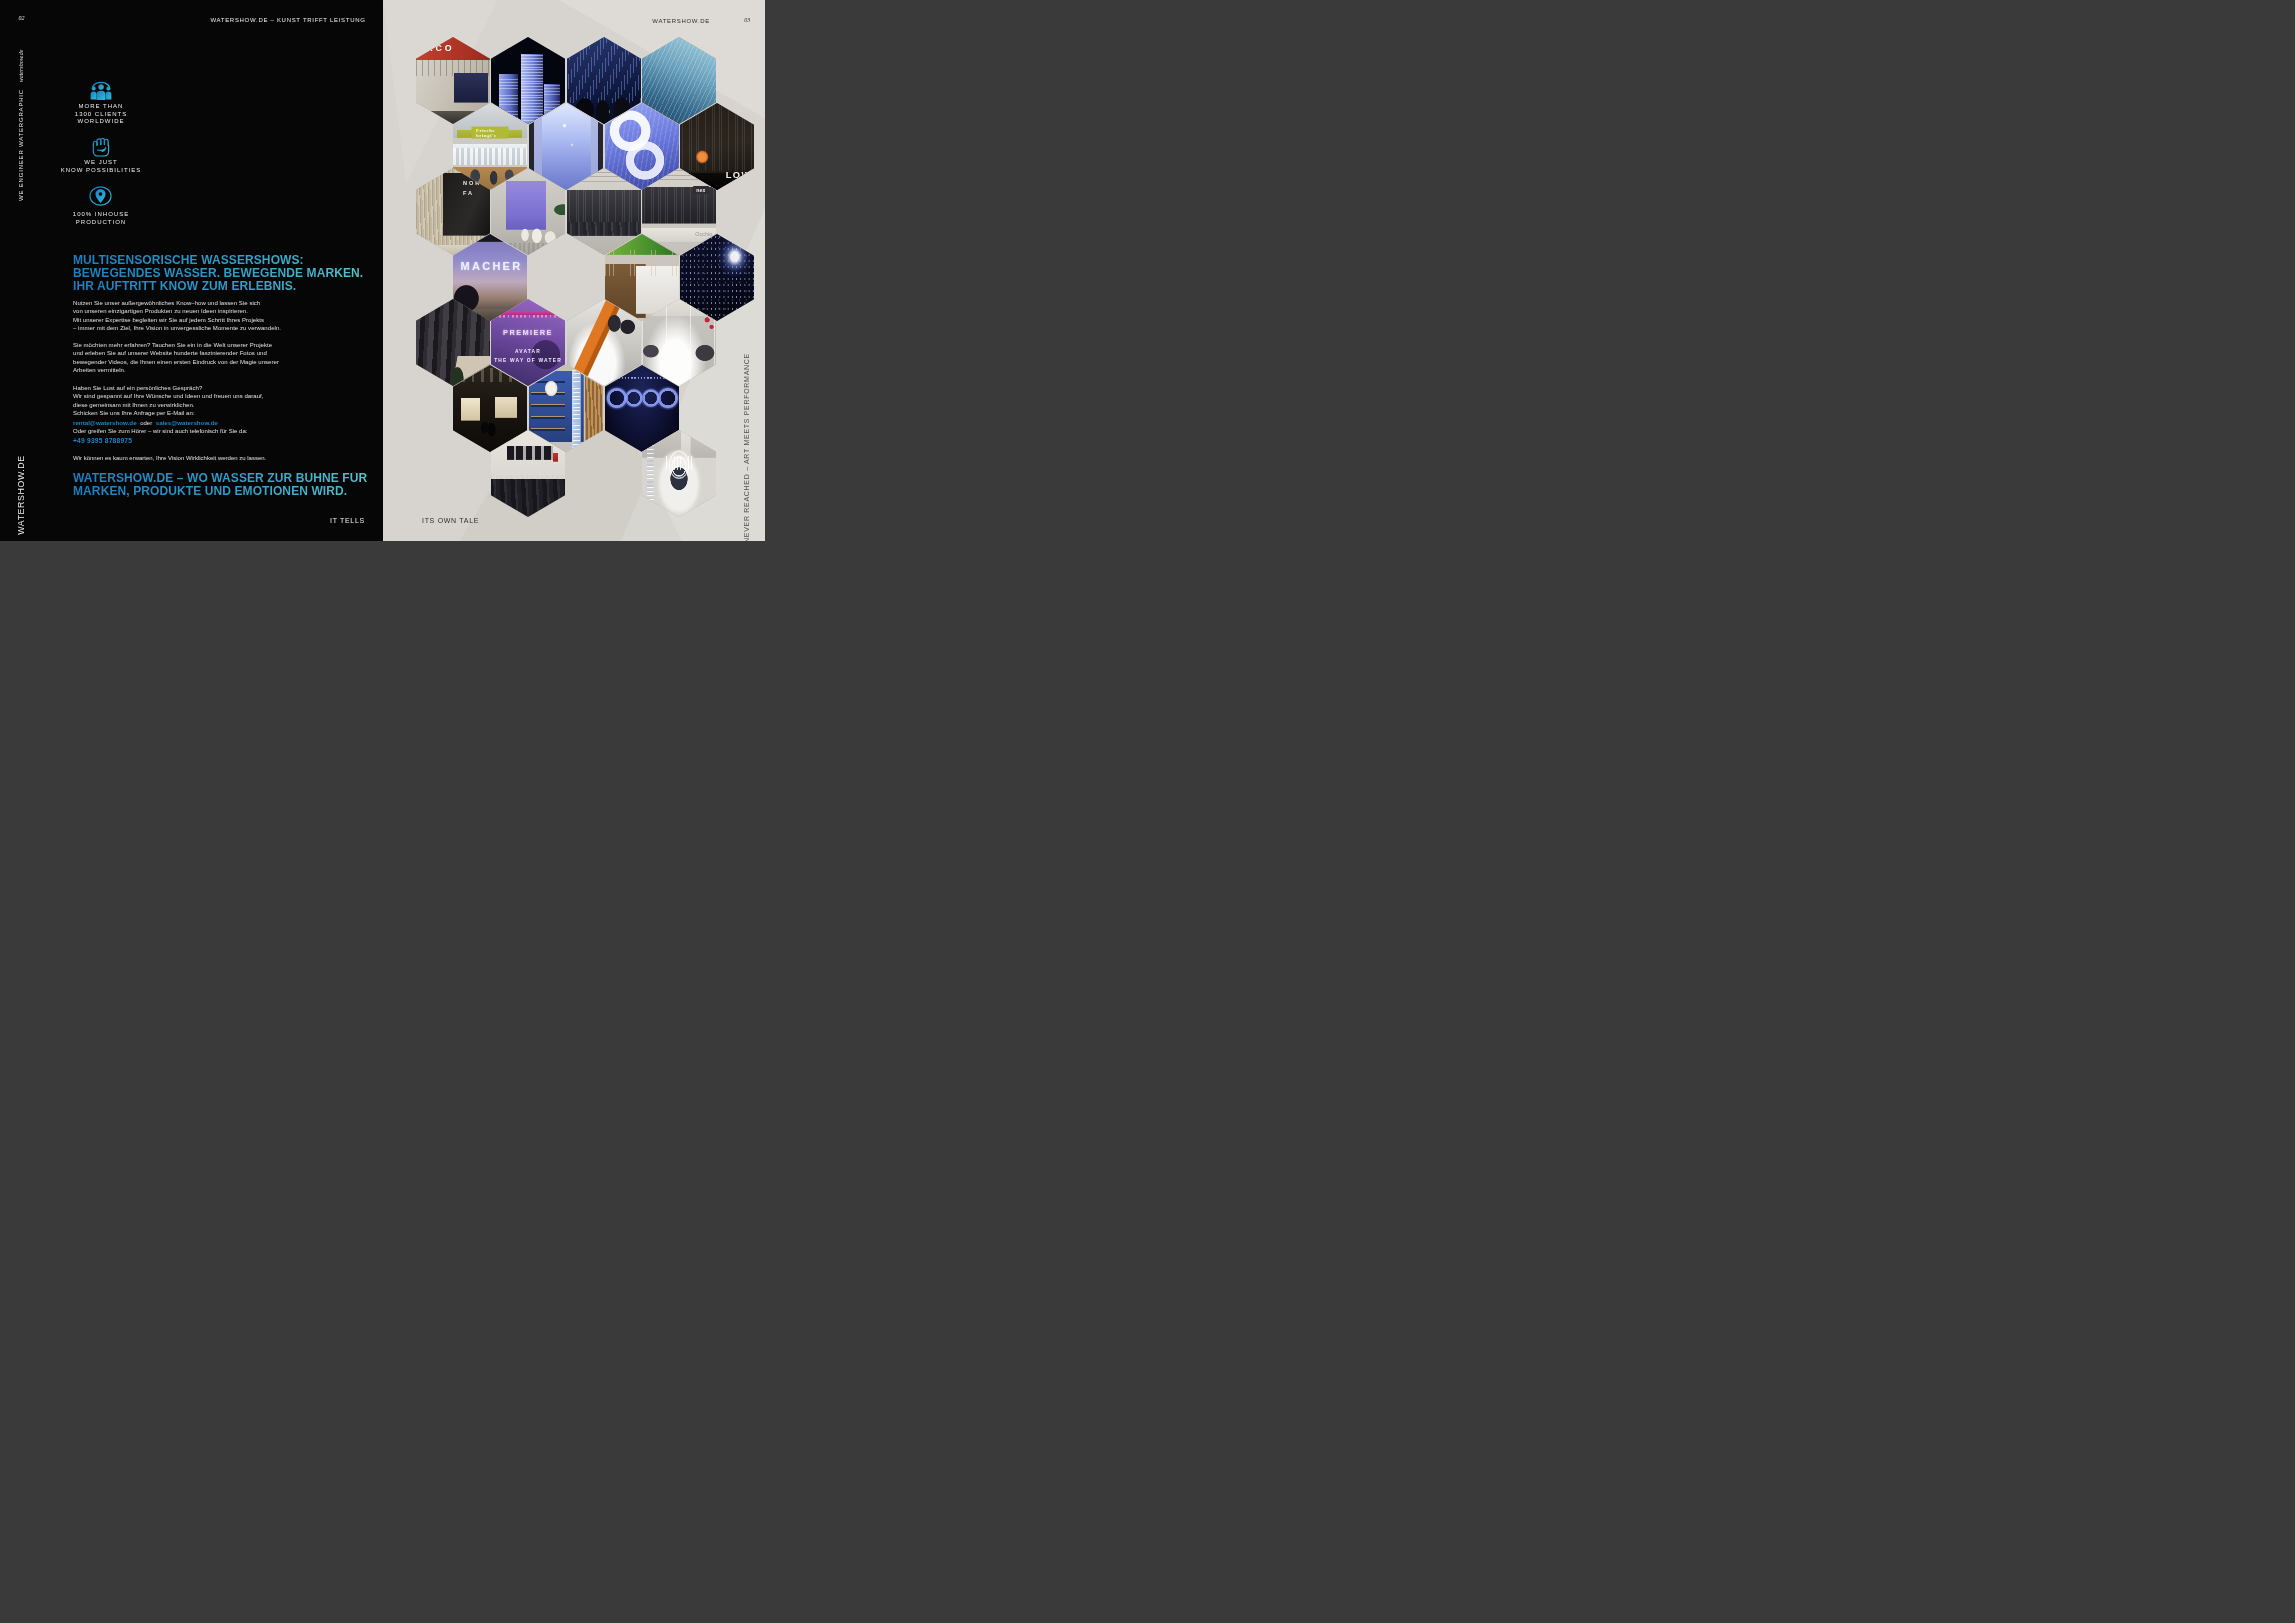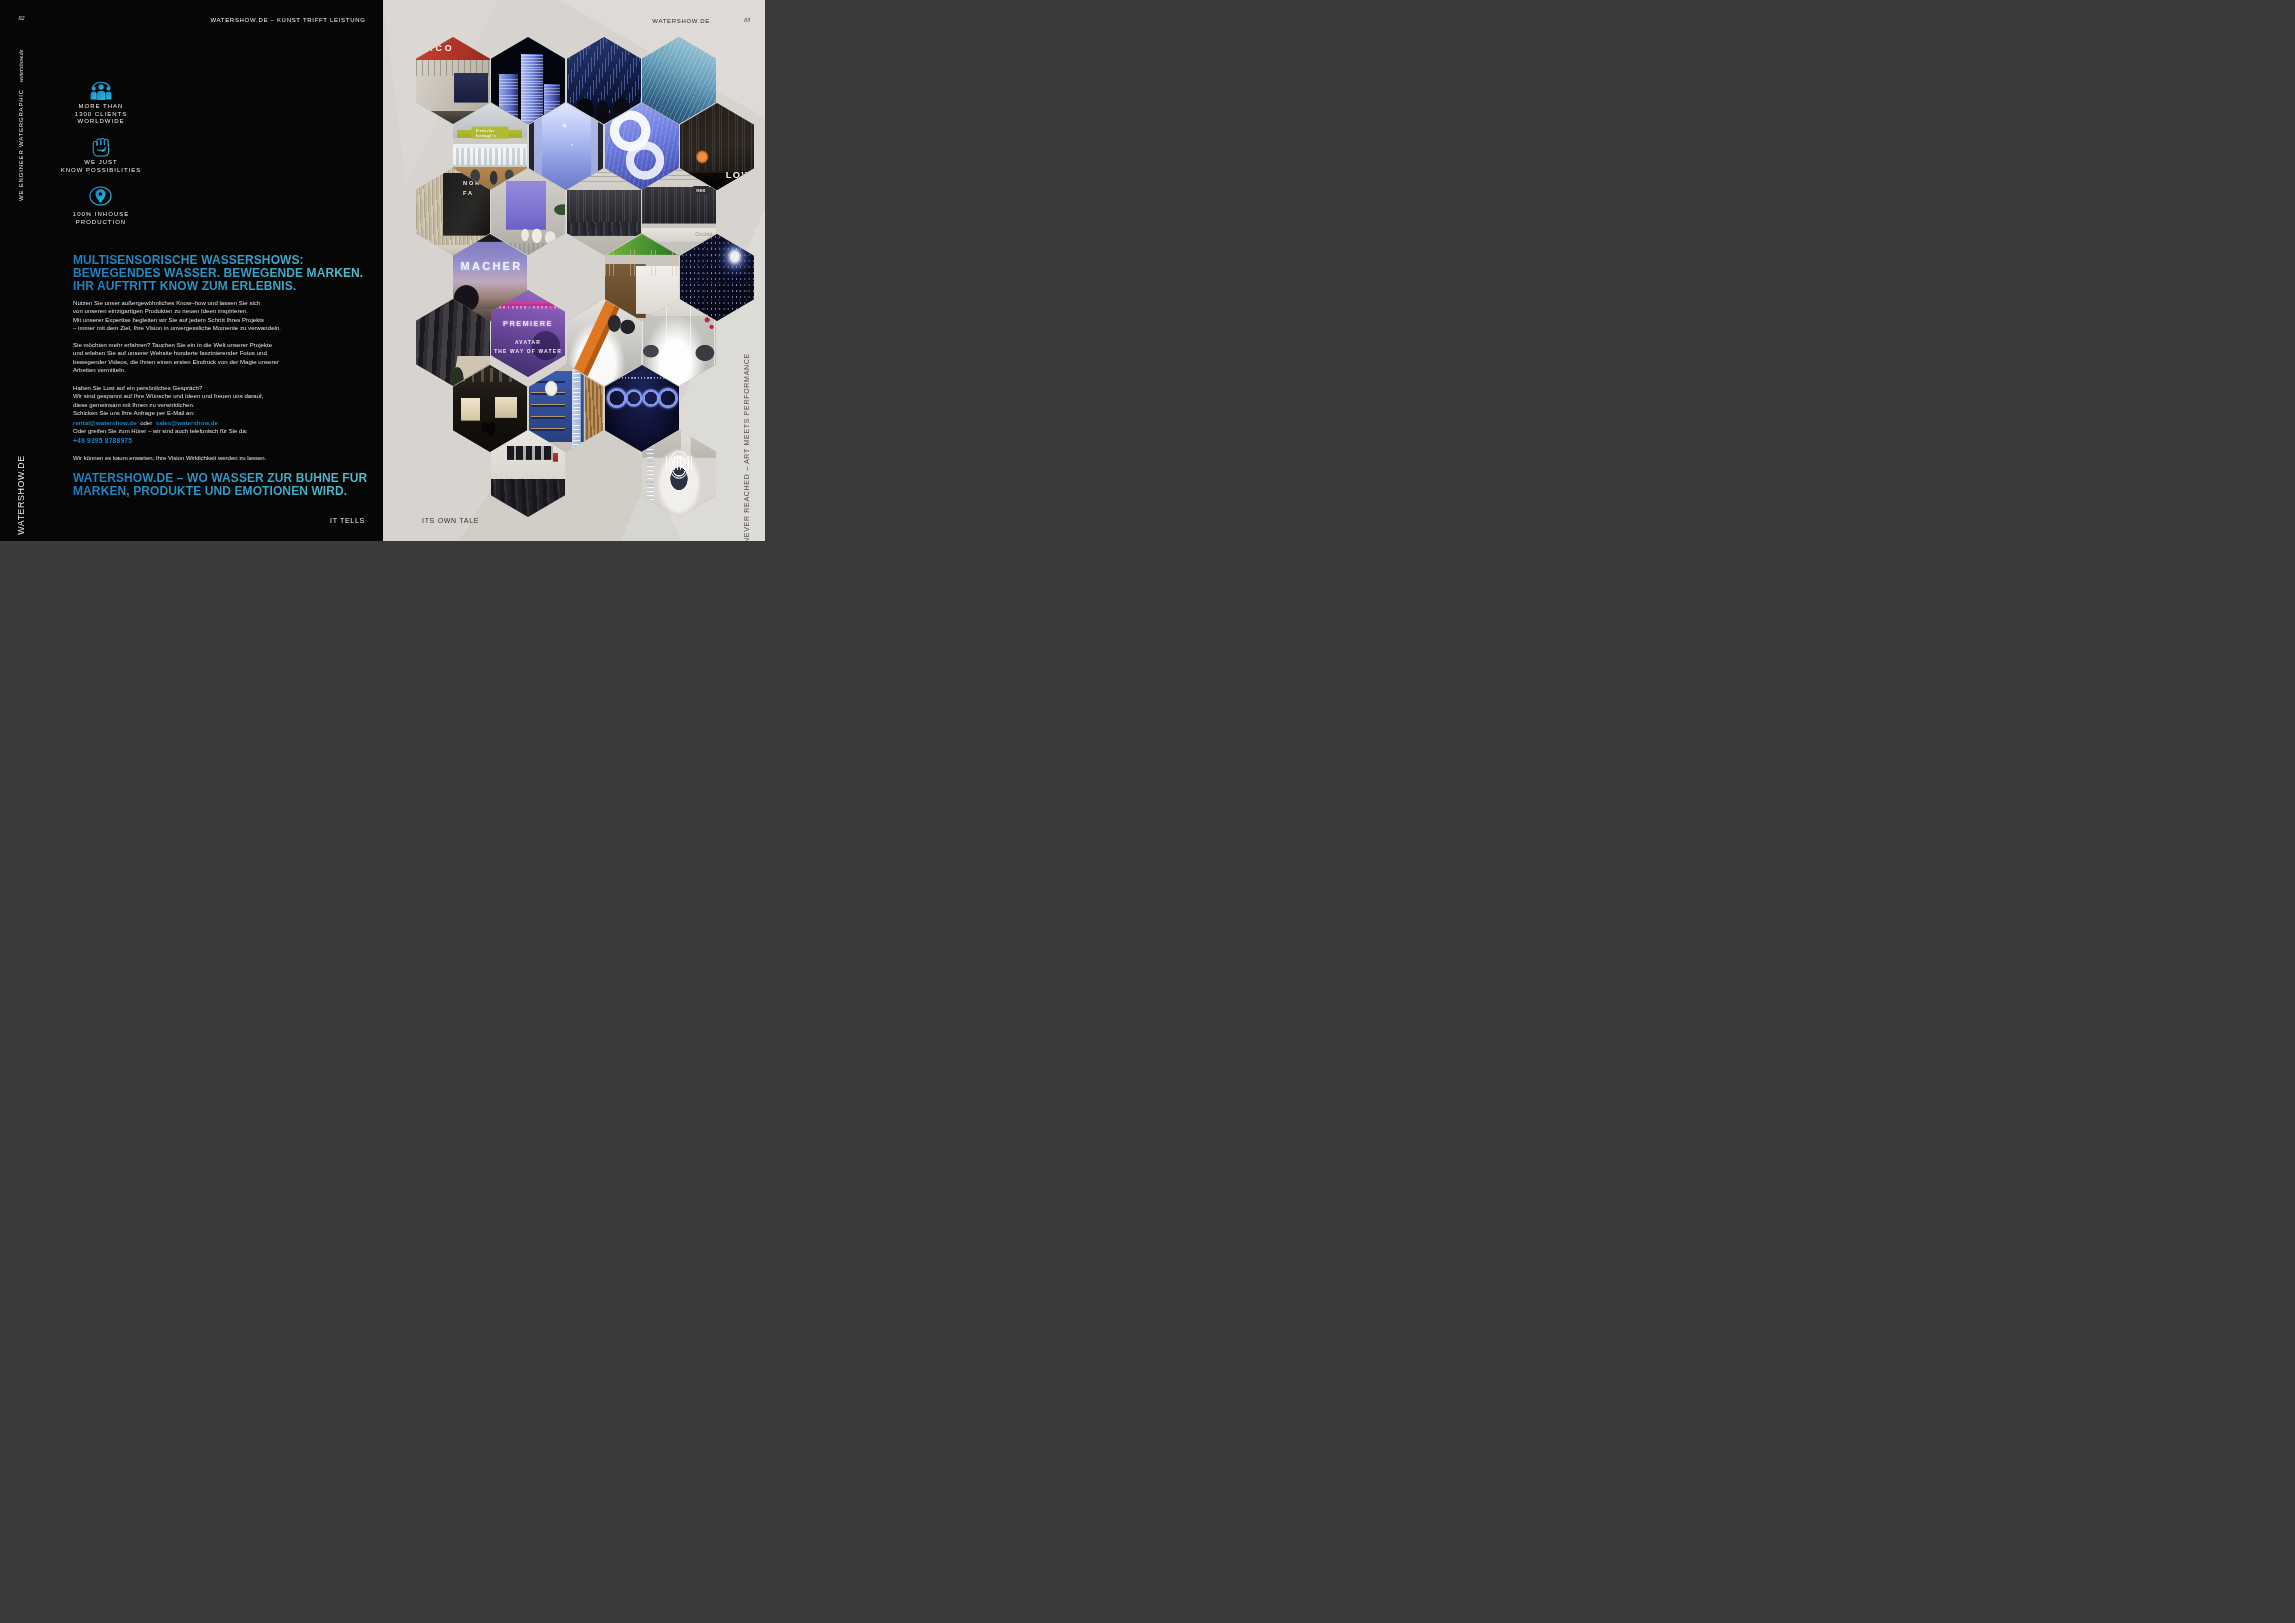--- a/index.html
+++ b/index.html
@@ -412,21 +412,21 @@
       <div class="hex" data-name="hex-purple-lounge" style="left: 491px; top: 168px;"></div>
       <div class="hex" data-name="hex-curtain-hall-crowd" style="left: 567px; top: 168px;"></div>
       <div class="hex" data-name="hex-spheres-booth" style="left: 605px; top: 234px;"></div>
       <div class="hex" data-name="hex-nex-hall" style="left: 642px; top: 168px;">
         <span class="cap" data-name="hex-nex-hall-caption" style="white-space: pre-line;">nex</span>
         <span class="cap2" data-name="hex-nex-hall-caption2" style="white-space: pre-line;">Occhio</span>
       </div>
       <div class="hex" data-name="hex-drop-curtain-dark" style="left: 680px; top: 234px;"></div>
       <div class="hex" data-name="hex-dark-cylinders" style="left: 416px; top: 299px;"></div>
       <div class="hex" data-name="hex-night-pavilion" style="left: 453px; top: 365px;"></div>
-      <div class="hex" data-name="hex-avatar-premiere" style="left: 491px; top: 290px;">
+      <div class="hex" data-name="hex-avatar-premiere" style="left: 491px; top: 299px;">
         <span class="cap" data-name="hex-avatar-premiere-caption" style="white-space: pre-line;">PREMIERE</span>
         <span class="cap2" data-name="hex-avatar-premiere-caption2" style="white-space: pre-line;">AVATAR
 THE WAY OF WATER</span>
       </div>
       <div class="hex" data-name="hex-bottle-bar" style="left: 529px; top: 365px;"></div>
       <div class="hex" data-name="hex-robot-rain-test" style="left: 567px; top: 299px;"></div>
       <div class="hex" data-name="hex-audi-rings" style="left: 605px; top: 365px;"></div>
       <div class="hex" data-name="hex-fog-storefront" style="left: 642px; top: 299px;"></div>
       <div class="hex" data-name="hex-crowd-booth" style="left: 491px; top: 430px;"></div>
       <div class="hex" data-name="hex-table-fountain" style="left: 642px; top: 430px;"></div>

